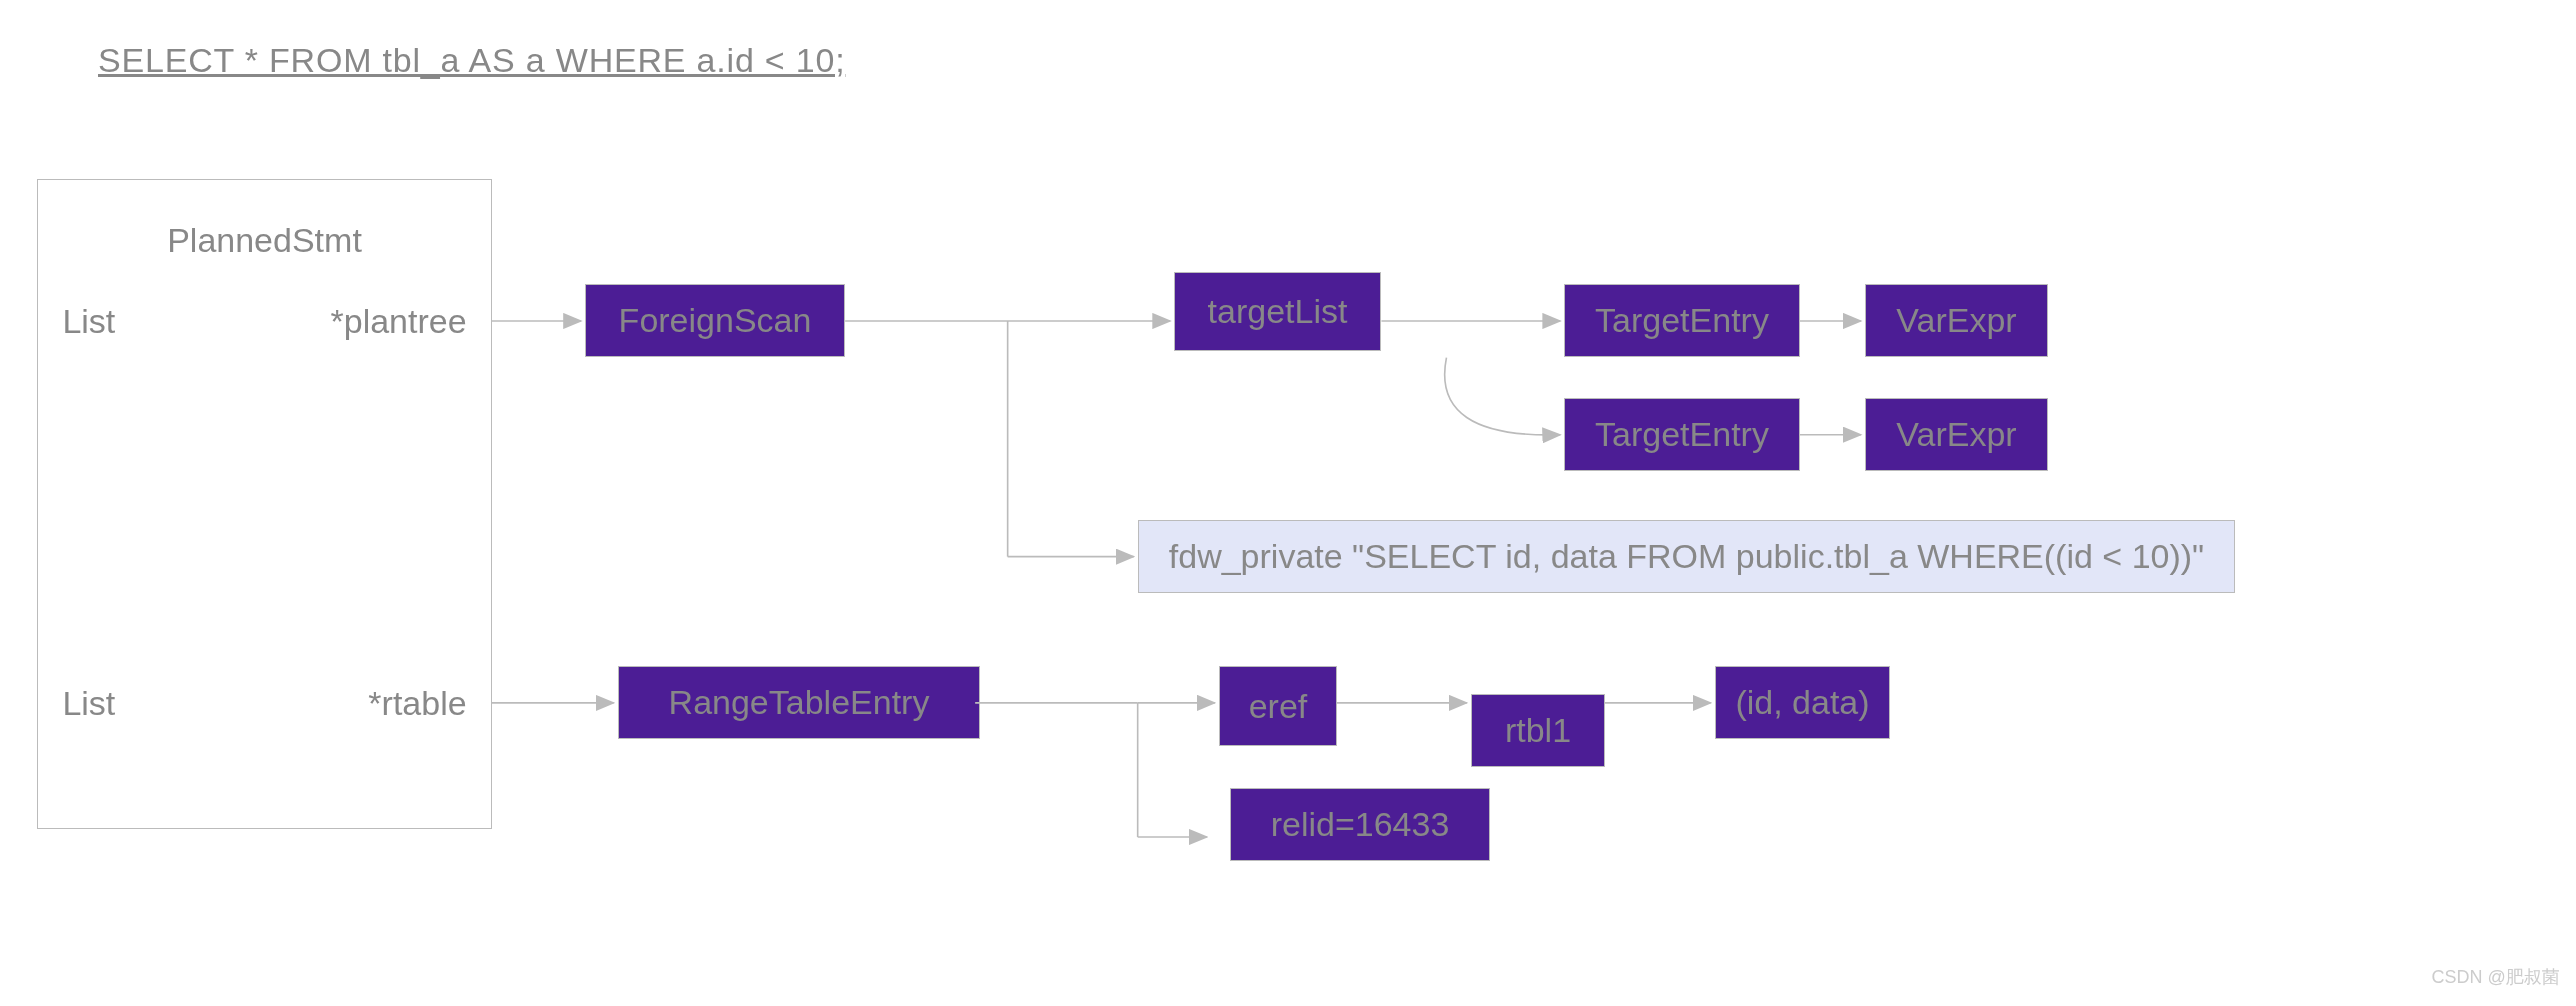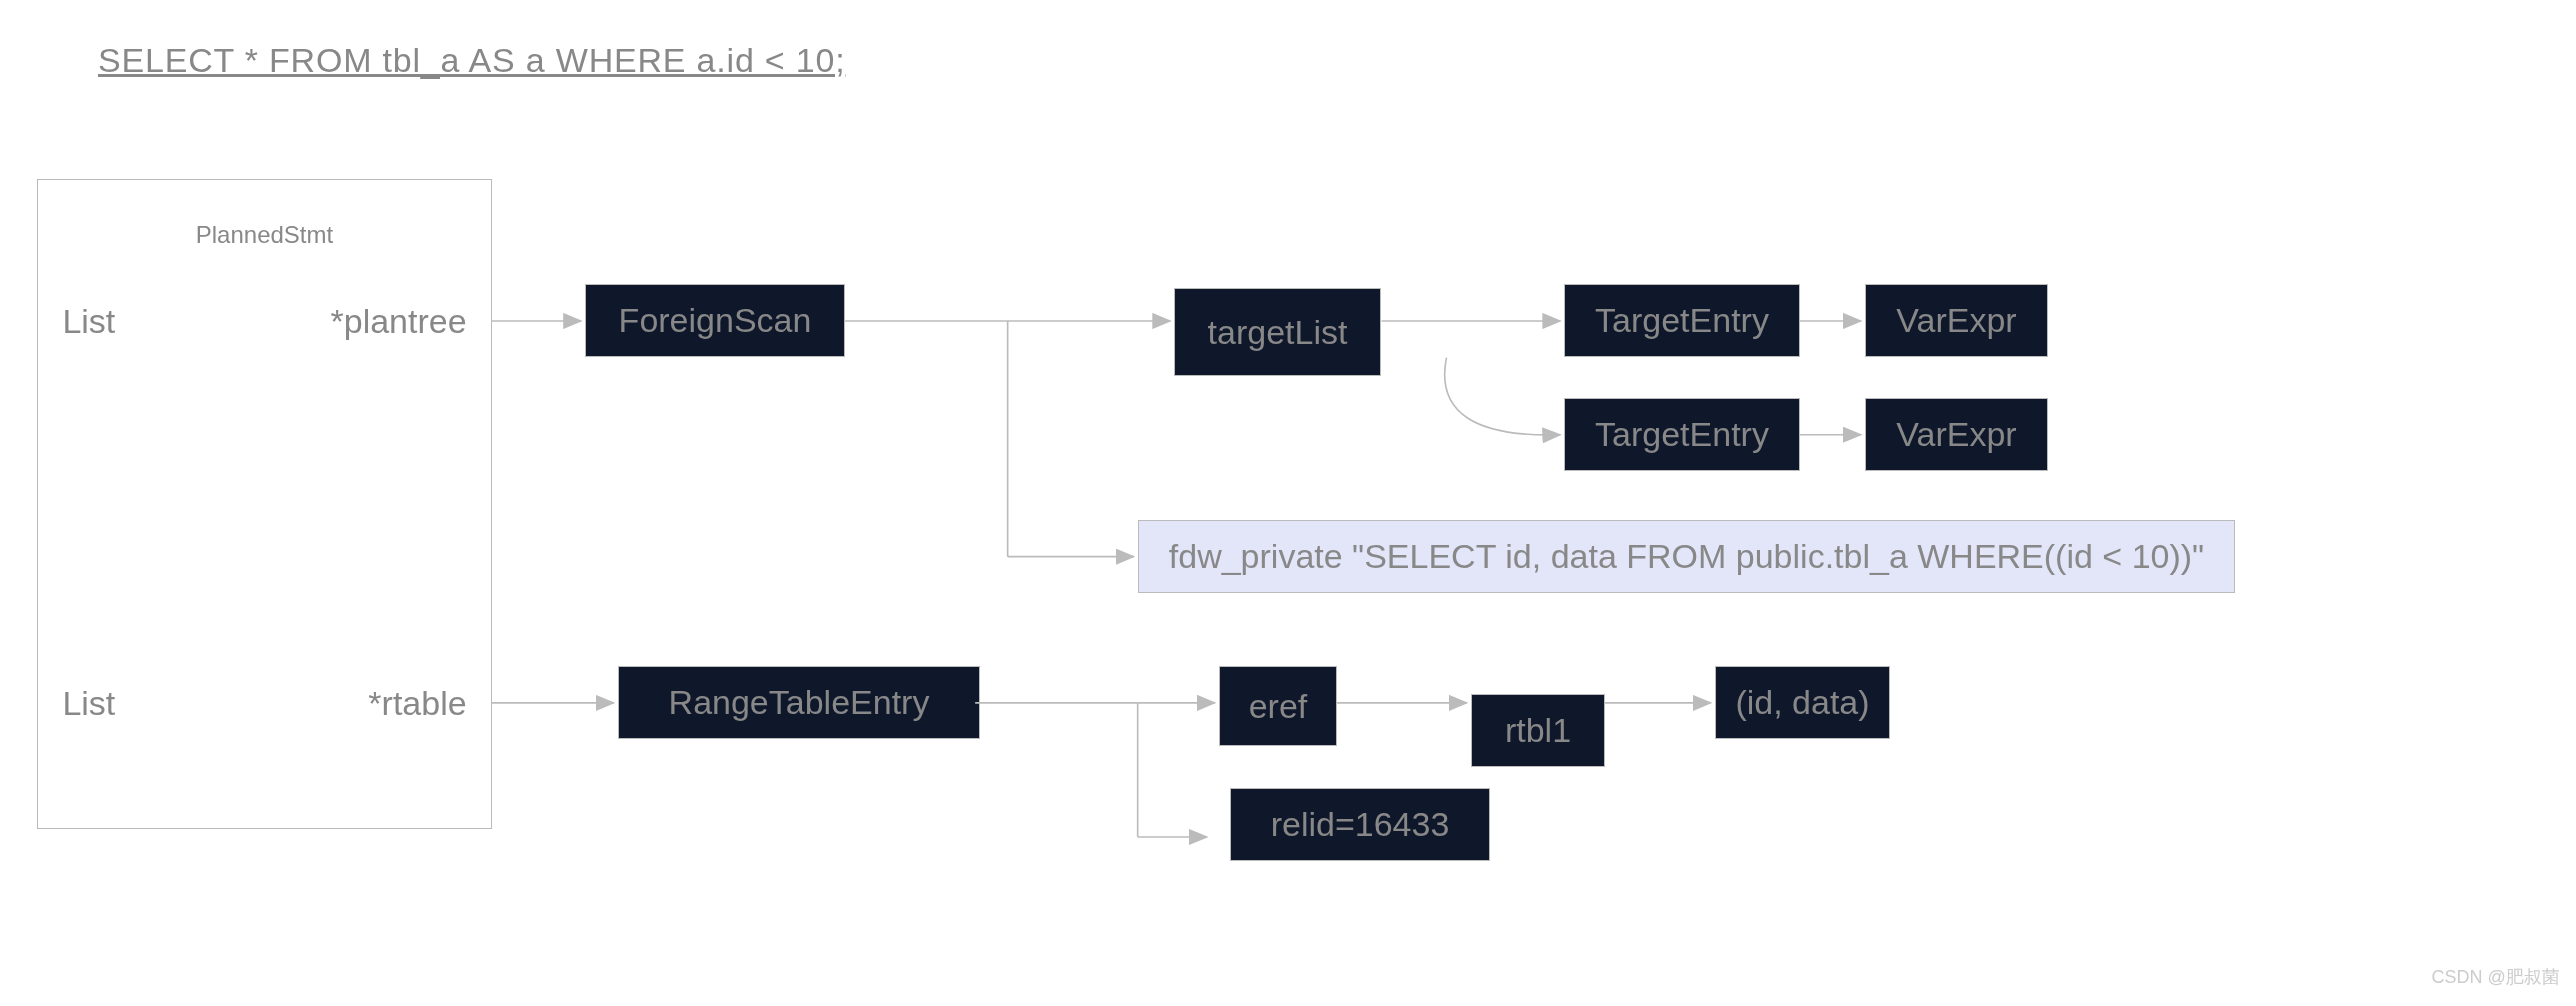--- a/index.html
+++ b/index.html
@@ -18,38 +18,38 @@
     letter-spacing: 0.8px;
     text-decoration: underline;
   }
   .struct-box {
     position: absolute;
     border: 1.6px solid #bbb;
     background: #fff;
   }
   .struct-title {
     position: absolute;
-    font-size: 24px;
+    font-size: 34px;
     color: #888;
     text-align: center;
     width: 100%;
   }
   .struct-row {
     position: absolute;
     display: flex;
     width: 100%;
     padding: 0 24.4px;
     font-size: 34px;
     color: #888;
     justify-content: space-between;
   }
   .node {
     position: absolute;
     border: 1.6px solid #bbb;
-    background: #0f172a;
+    background: #4c1d95;
     font-size: 34px;
     color: #888;
     display: flex;
     align-items: center;
     justify-content: center;
     padding: 0 16.3px;
     white-space: nowrap;
   }
   .node.highlight {
     background: #e2e6f8;
@@ -81,21 +81,21 @@
     <span>*plantree</span>
   </div>
   <div class="struct-row" style="top:504px;">
     <span>List</span>
     <span>*rtable</span>
   </div>
 </div>
 
 <div class="node" style="left:585px; top:284px; width:260px; height:73px;">ForeignScan</div>
 
-<div class="node" style="left:1174px; top:288px; width:207px; height:88px;">targetList</div>
+<div class="node" style="left:1174px; top:272px; width:207px; height:79px;">targetList</div>
 
 <div class="node" style="left:1564px; top:284px; width:236px; height:73px;">TargetEntry</div>
 <div class="node" style="left:1865px; top:284px; width:183px; height:73px;">VarExpr</div>
 
 <div class="node" style="left:1564px; top:398px; width:236px; height:73px;">TargetEntry</div>
 <div class="node" style="left:1865px; top:398px; width:183px; height:73px;">VarExpr</div>
 
 <div class="node highlight" style="left:1138px; top:520px; width:1097px; height:73px;">fdw_private "SELECT id, data FROM public.tbl_a WHERE((id &lt; 10))"</div>
 
 <div class="node" style="left:618px; top:666px; width:362px; height:73px;">RangeTableEntry</div>

